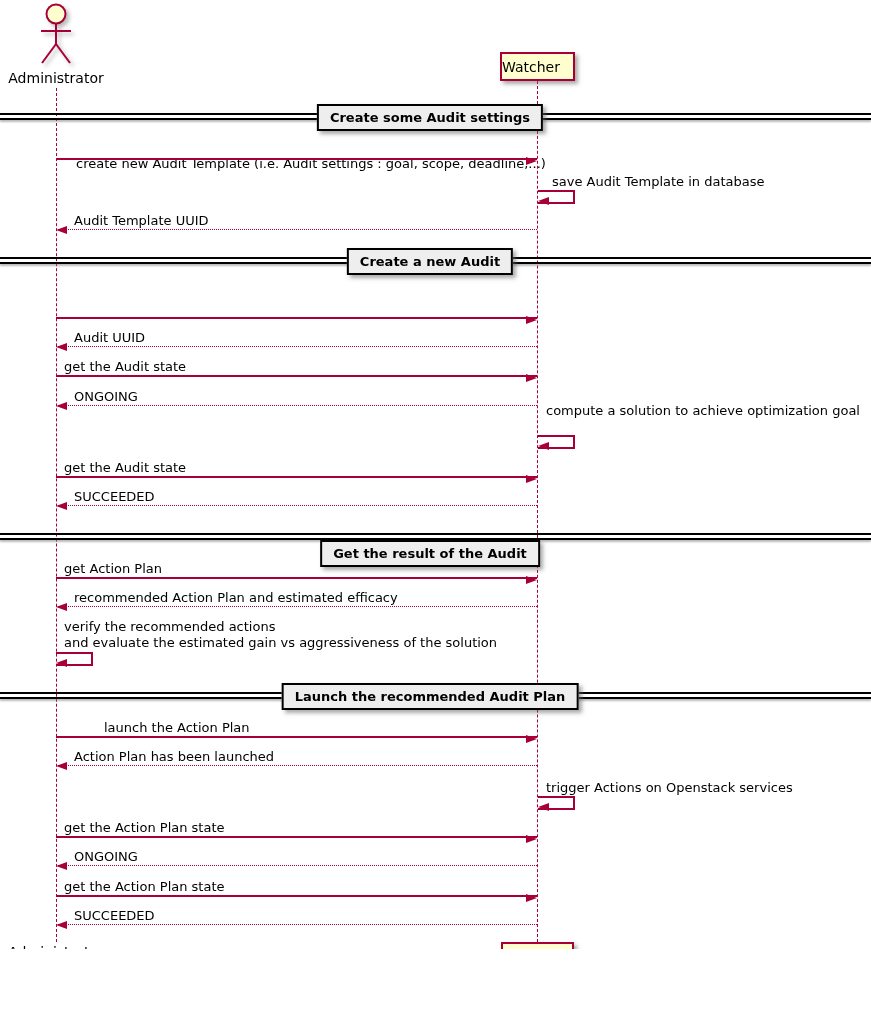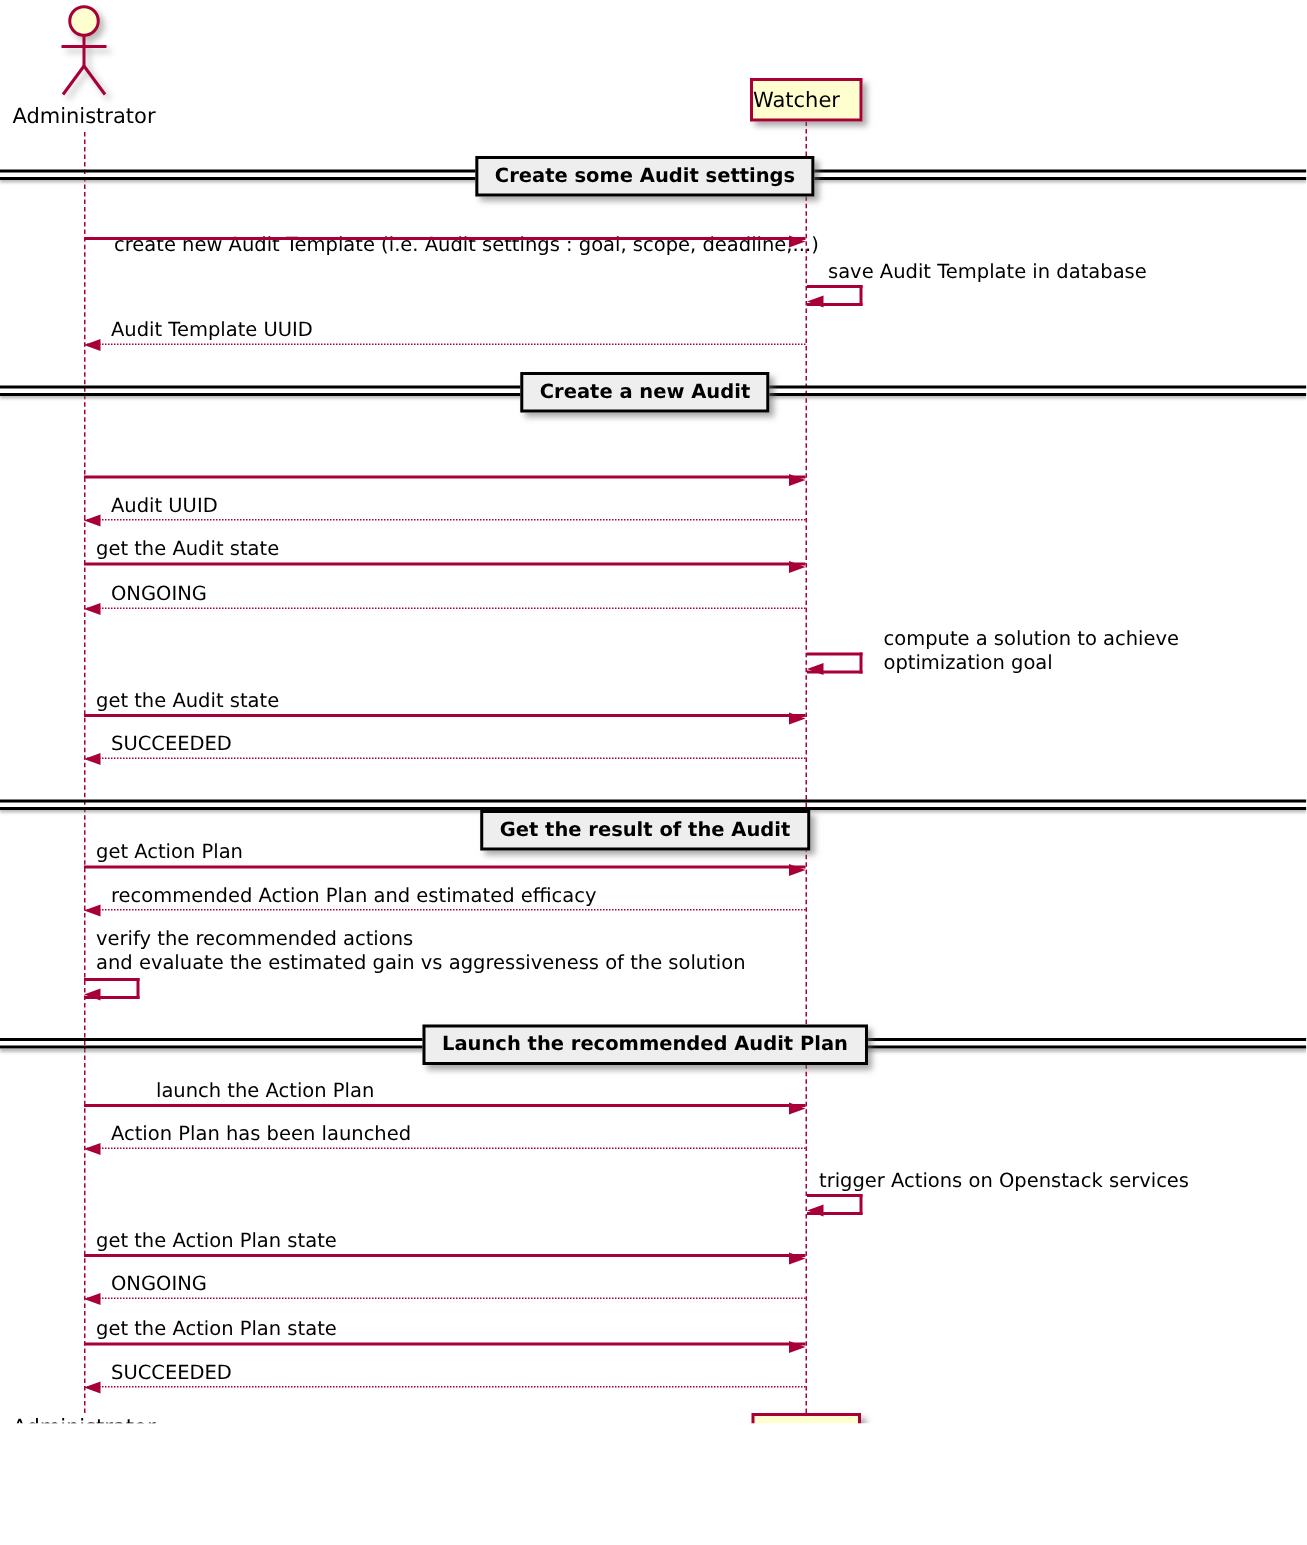--- a/index.html
+++ b/index.html
@@ -100,21 +100,21 @@
   <div class="lbl" style="left:64px;top:359px;">get the Audit state</div>
   <div class="arrow solid" style="left:56px;top:375px;width:481px;">
       <div class="head r"></div>
     </div>
 
   <div class="lbl" style="left:74px;top:389px;">ONGOING</div>
   <div class="arrow ret" style="left:56px;top:405px;width:481px;">
       <div class="head l"></div>
     </div>
 
-  <div class="lbl" style="left:546px;top:419px;margin-left:43px;">compute a solution to achieve optimization goal</div>
+  <div class="lbl" style="left:546px;top:403px;">compute a solution to achieve optimization goal</div>
   <div class="selfloop" style="left:538px;top:435px;">
       <div class="head l"></div>
     </div>
 
   <div class="lbl" style="left:64px;top:460px;">get the Audit state</div>
   <div class="arrow solid" style="left:56px;top:476px;width:481px;">
       <div class="head r"></div>
     </div>
 
   <div class="lbl" style="left:74px;top:489px;">SUCCEEDED</div>

